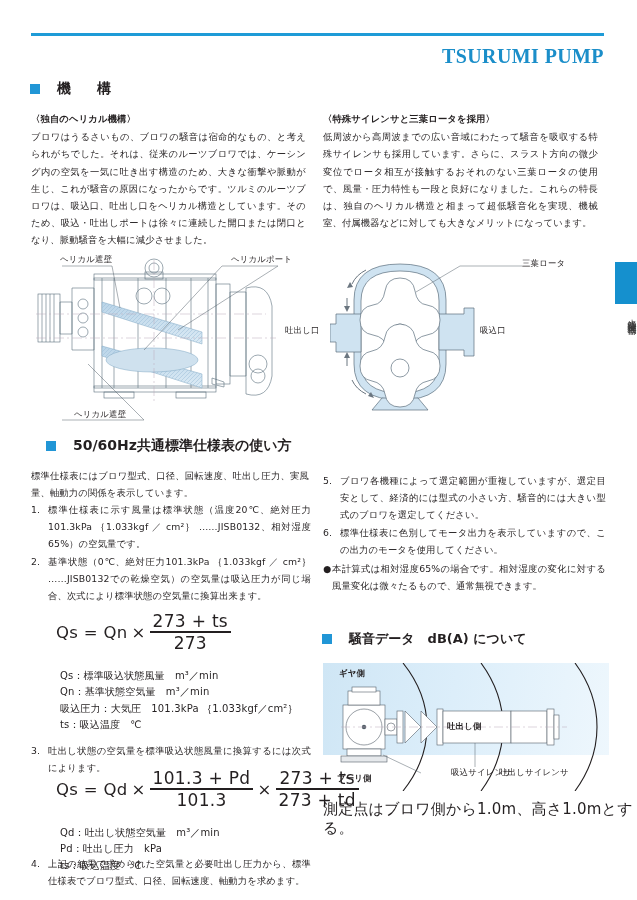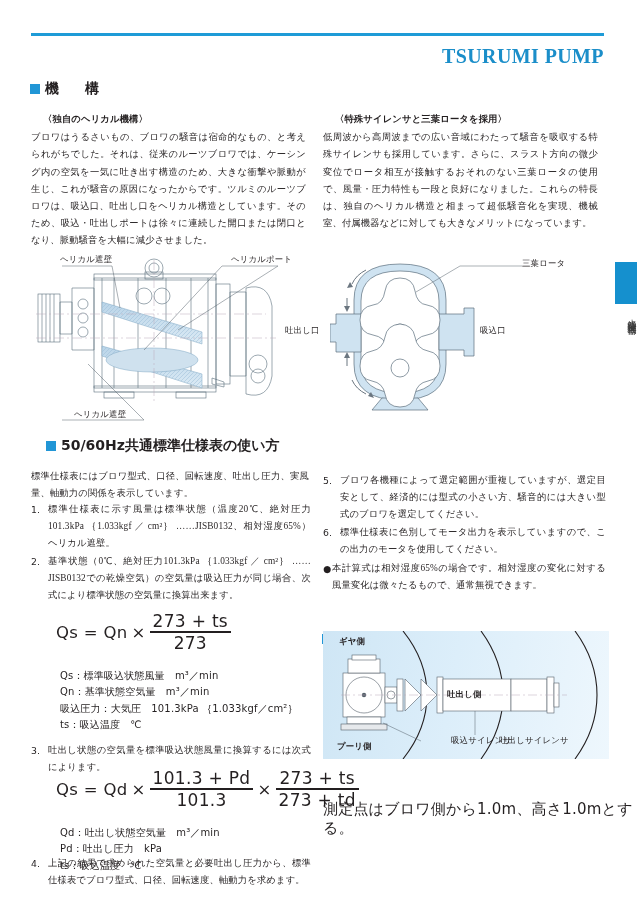--- a/index.html
+++ b/index.html
@@ -33,21 +33,21 @@
     letter-spacing: 0.4px;
     font-variant: small-caps;
     font-family: "Liberation Serif", serif;
   }
 
   
   .sec-head {
     position: absolute;
     display: flex;
     align-items: center;
-    gap: 5px;
+    gap: 17px;
     font-weight: bold;
     color: #231f20;
   }
   .sec-head .sq {
     width: 10px; height: 10px;
     background: #2196d6;
     display: inline-block;
     flex: 0 0 auto;
   }
   #head-kikou { left: 30px; top: 80px; font-size: 14px; }
@@ -61,33 +61,32 @@
     font-size: 9.3px;
     line-height: 17.2px;
     letter-spacing: 0.15px;
     text-align: justify;
     color: #231f20;
   }
   .col-text .sub {
     font-weight: bold;
     display: block;
     margin-bottom: 1px;
-    margin-left: 12px;
   }
   #txt-left  { left: 31px; top: 110px; width: 275px; }
   #txt-right { left: 323px; top: 110px; width: 275px; }
 
   #txt-spec-intro { left: 31px; top: 467px; width: 278px; }
 
   
   .numlist { position: absolute; width: 280px; font-size: 9.3px;
              line-height: 17.2px; letter-spacing: 0.15px; color: #231f20; }
   .numlist .item { display: flex; margin-top: 0px; }
   .numlist .num { flex: 0 0 17px; text-align: left; }
-  .numlist .body { flex: 1 1 auto; text-align: justify; font-family: Liberation Serif, serif; }
+  .numlist .body { flex: 1 1 auto; text-align: justify; }
   .numlist .bullet-item { display: flex; margin-top: 2px; }
   .numlist .bul { flex: 0 0 9px; }
 
   #list-left-1 { left: 31px; top: 501px; }
   #list-left-2 { left: 31px; top: 742px; }
   #list-right  { left: 323px; top: 472px; width: 283px; }
 
   
   .formula {
     position: absolute;
@@ -127,21 +126,21 @@
   .fig-label {
     position: absolute;
     font-size: 8.4px;
     letter-spacing: 0.2px;
     color: #231f20;
     white-space: nowrap;
   }
 
   #fig-blower { left: 26px; top: 252px; width: 288px; height: 178px; }
   #fig-rotor  { left: 330px; top: 252px; width: 250px; height: 160px; }
-  #fig-noise  { left: 323px; top: 631px; width: 286px; height: 128px;
+  #fig-noise  { left: 323px; top: 663px; width: 286px; height: 92px;
                 background: linear-gradient(100deg,#cfe6f5 0%,#dceefa 45%,#eef7fd 100%); }
   #noise-caption {
     position: absolute; left: 323px; top: 800px;
     font-size: 15px; letter-spacing: 0.2px; color: #231f20;
   }
 
   
   #side-tab {
     position: absolute;
     right: 0px;
@@ -314,21 +313,21 @@
 <div class="sec-head" id="head-spec">
   <span class="sq"></span>
   <span>50/60Hz共通標準仕様表の使い方</span>
 </div>
 
 <div class="col-text" id="txt-spec-intro">標準仕様表にはブロワ型式、口径、回転速度、吐出し圧力、実風量、軸動力の関係を表示しています。</div>
 
 <div class="numlist" id="list-left-1">
   <div class="item">
     <span class="num">1.</span>
-    <span class="body">標準仕様表に示す風量は標準状態（温度20℃、絶対圧力 101.3kPa ｛1.033kgf ／ cm²｝ ……JISB0132、相対湿度65%）ヘリカル遮壁。</span>
+    <span class="body">標準仕様表に示す風量は標準状態（温度20℃、絶対圧力 101.3kPa ｛1.033kgf ／ cm²｝ ……JISB0132、相対湿度65%）の空気量です。</span>
   </div>
   <div class="item">
     <span class="num">2.</span>
     <span class="body">基準状態（0℃、絶対圧力101.3kPa ｛1.033kgf ／ cm²｝ ……JISB0132での乾燥空気）の空気量は吸込圧力が同じ場合、次式により標準状態の空気量に換算出来ます。</span>
   </div>
 </div>
 
 <div class="formula" id="formula-1">
   <div class="fx">
     <span>Qs = Qn</span>

